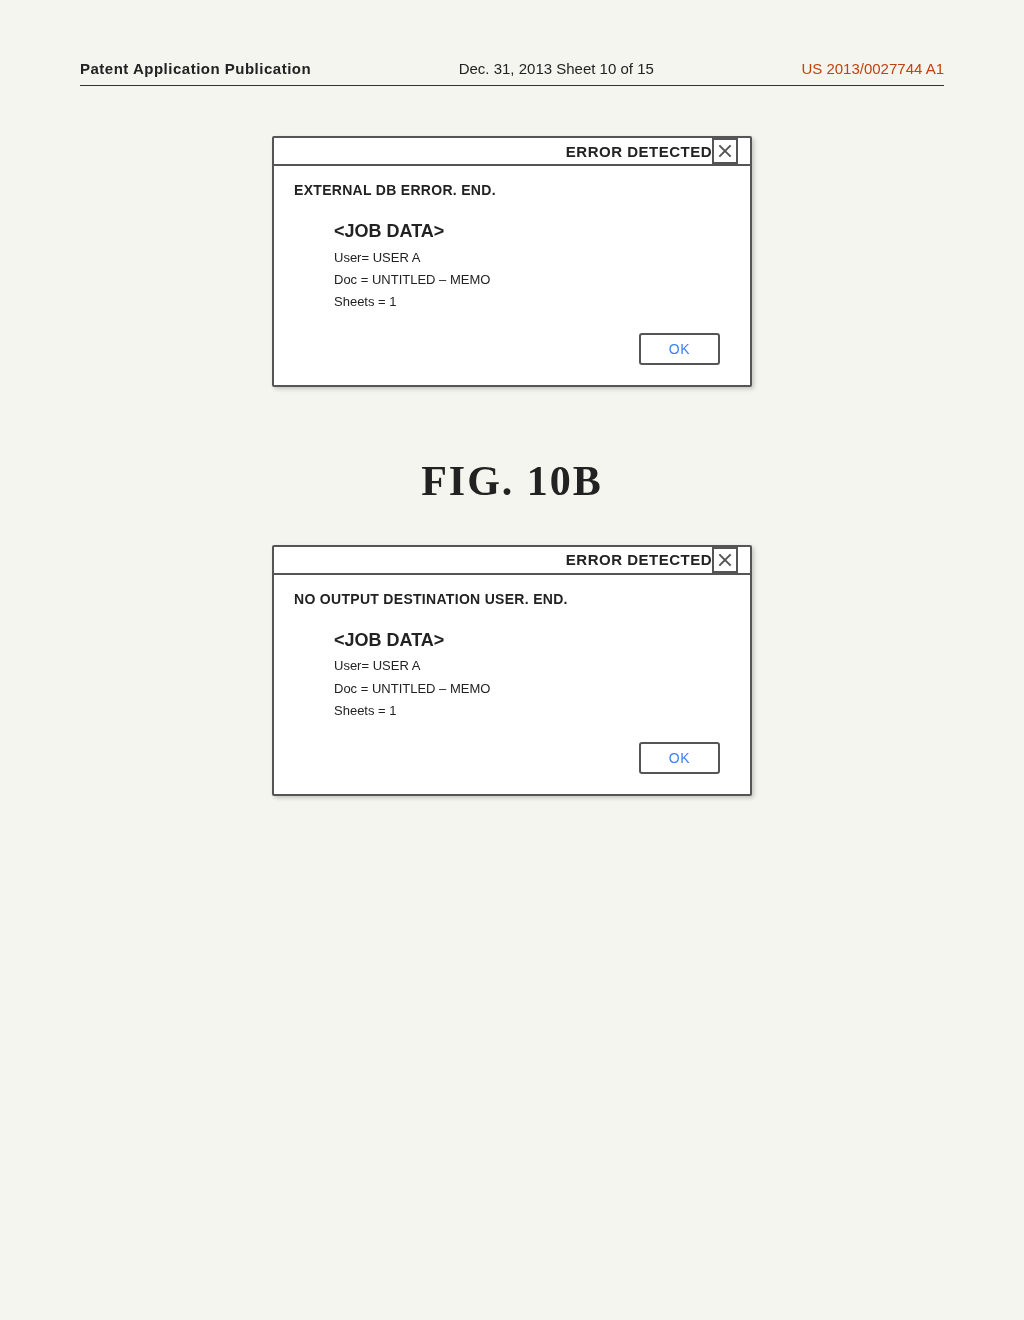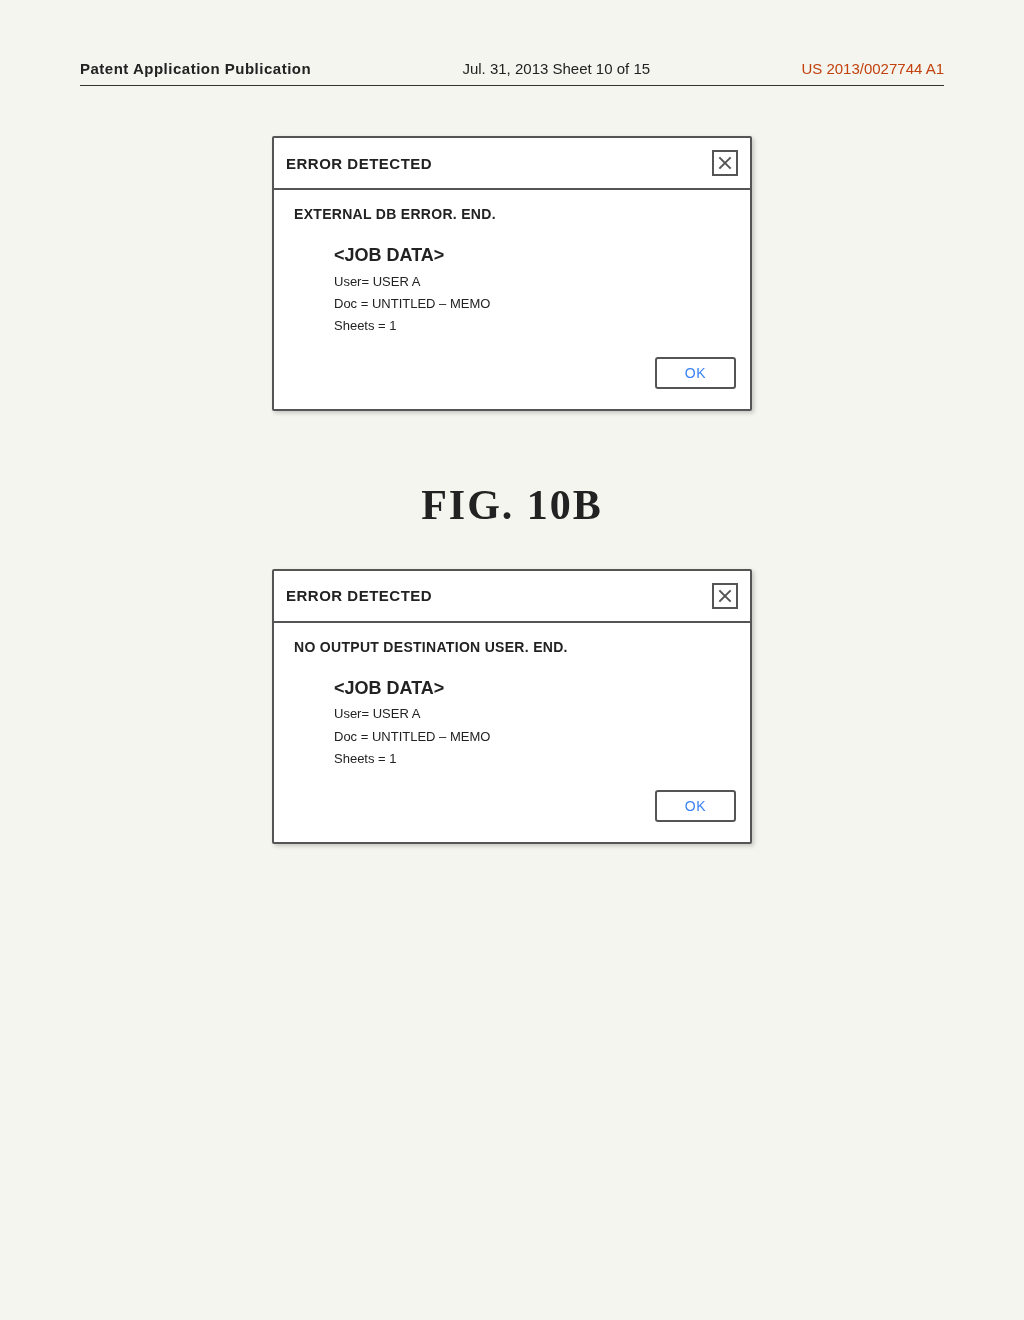--- a/index.html
+++ b/index.html
@@ -73,24 +73,24 @@
       border: 2px solid #555;
       background: #fff;
       width: 480px;
       border-radius: 2px;
       overflow: hidden;
       box-shadow: 2px 2px 4px rgba(0,0,0,0.2);
     }
 
     .dialog-titlebar {
       display: flex;
-      justify-content: space-between;
+      justify-content: flex-end;
       align-items: center;
       border-bottom: 2px solid #555;
-      padding: 12px 12px;
+      padding: 0 12px;
       background: #fff;
     }
 
     .dialog-title-text {
       font-size: 15px;
       font-weight: bold;
       color: #222;
       letter-spacing: 0.5px;
     }
 
@@ -117,21 +117,21 @@
 
     .dialog-close-btn::before {
       transform: rotate(45deg);
     }
 
     .dialog-close-btn::after {
       transform: rotate(-45deg);
     }
 
     .dialog-body {
-      padding: 16px 4px 20px 20px;
+      padding: 16px 20px 20px 20px;
     }
 
     .dialog-error-msg {
       font-size: 14px;
       font-weight: bold;
       color: #222;
       margin-bottom: 18px;
       letter-spacing: 0.3px;
     }
 
@@ -166,21 +166,21 @@
       letter-spacing: 0.5px;
     }
   </style>
 </head>
 <body>
 
 <div class="page">
 
   <div class="header">
     <div class="header-left">Patent Application Publication</div>
-    <div class="header-middle">Jul. 31, 2013  Sheet 10 of 15</div>
+    <div class="header-middle">Dec. 31, 2013  Sheet 10 of 15</div>
     <div class="header-right">US 2013/0027744 A1</div>
   </div>
 
   <div class="figure-section">
 
     <div class="dialog-wrapper">
       <div class="dialog">
         <div class="dialog-titlebar">
           <span class="dialog-title-text">ERROR DETECTED</span>
           <div class="dialog-close-btn"></div>

